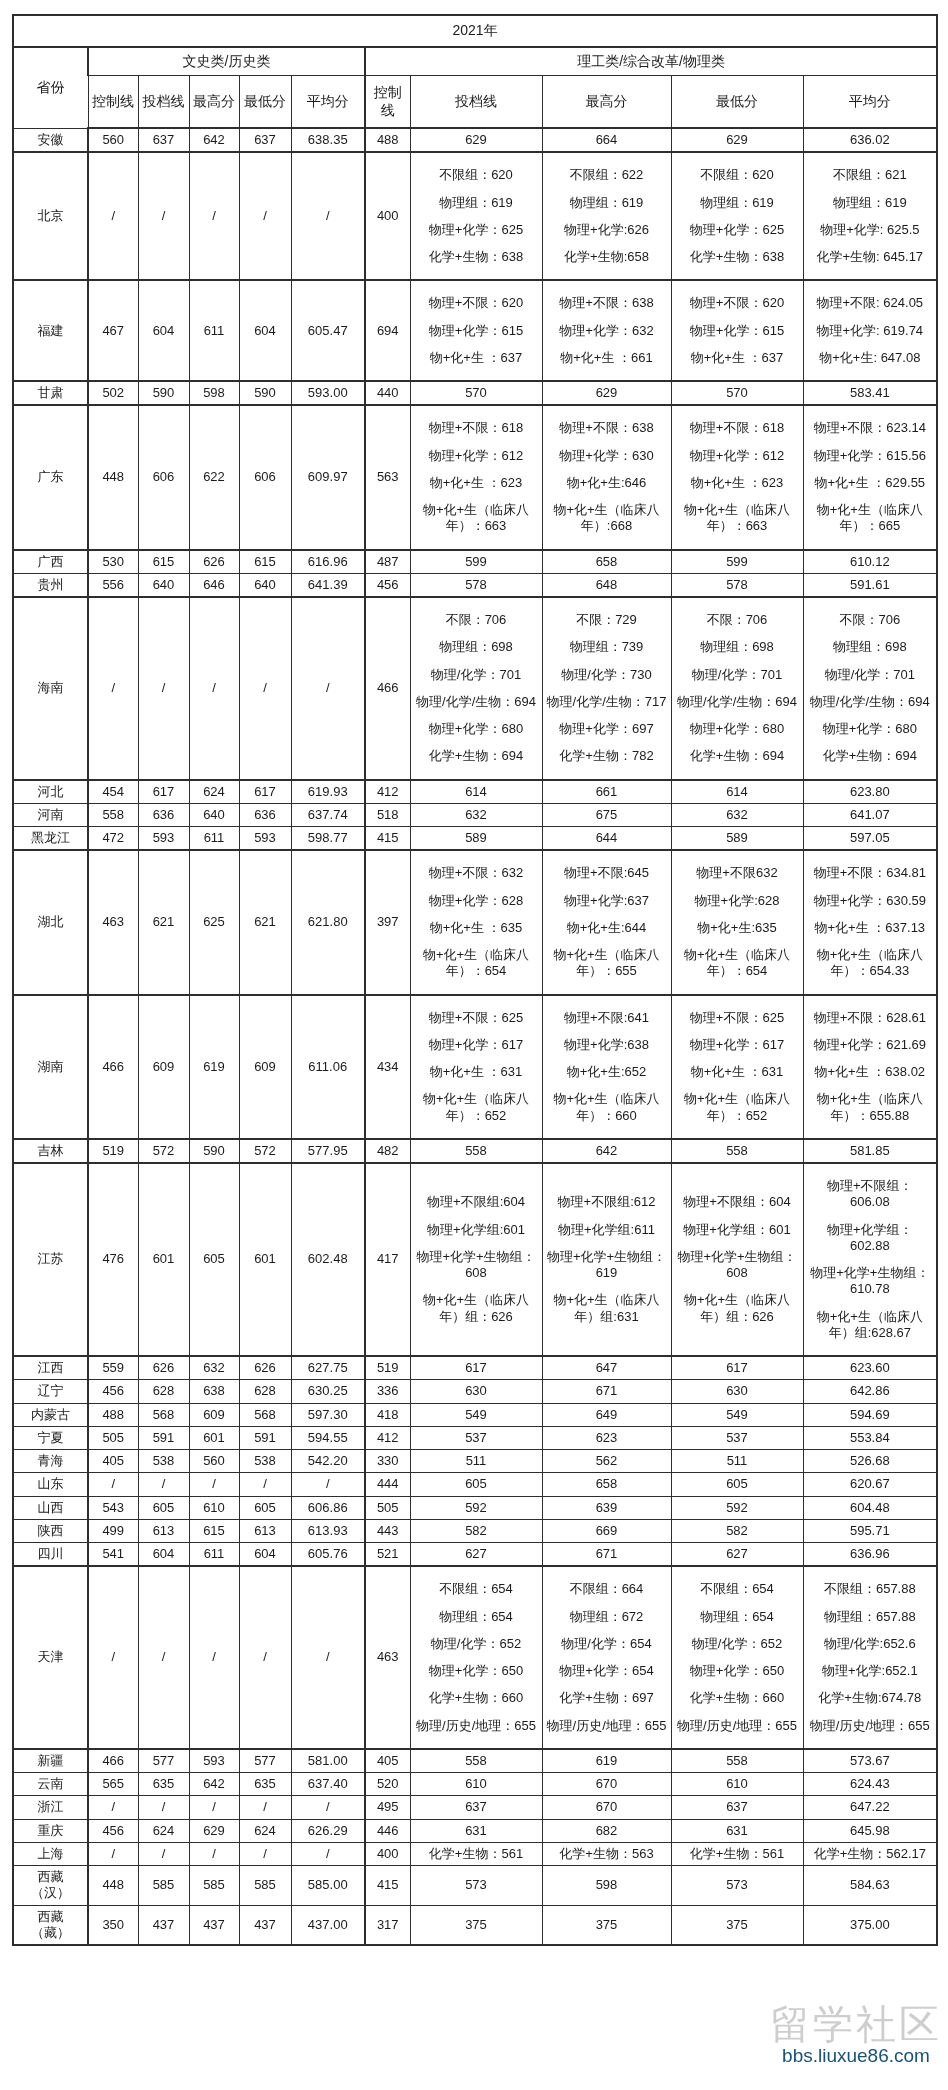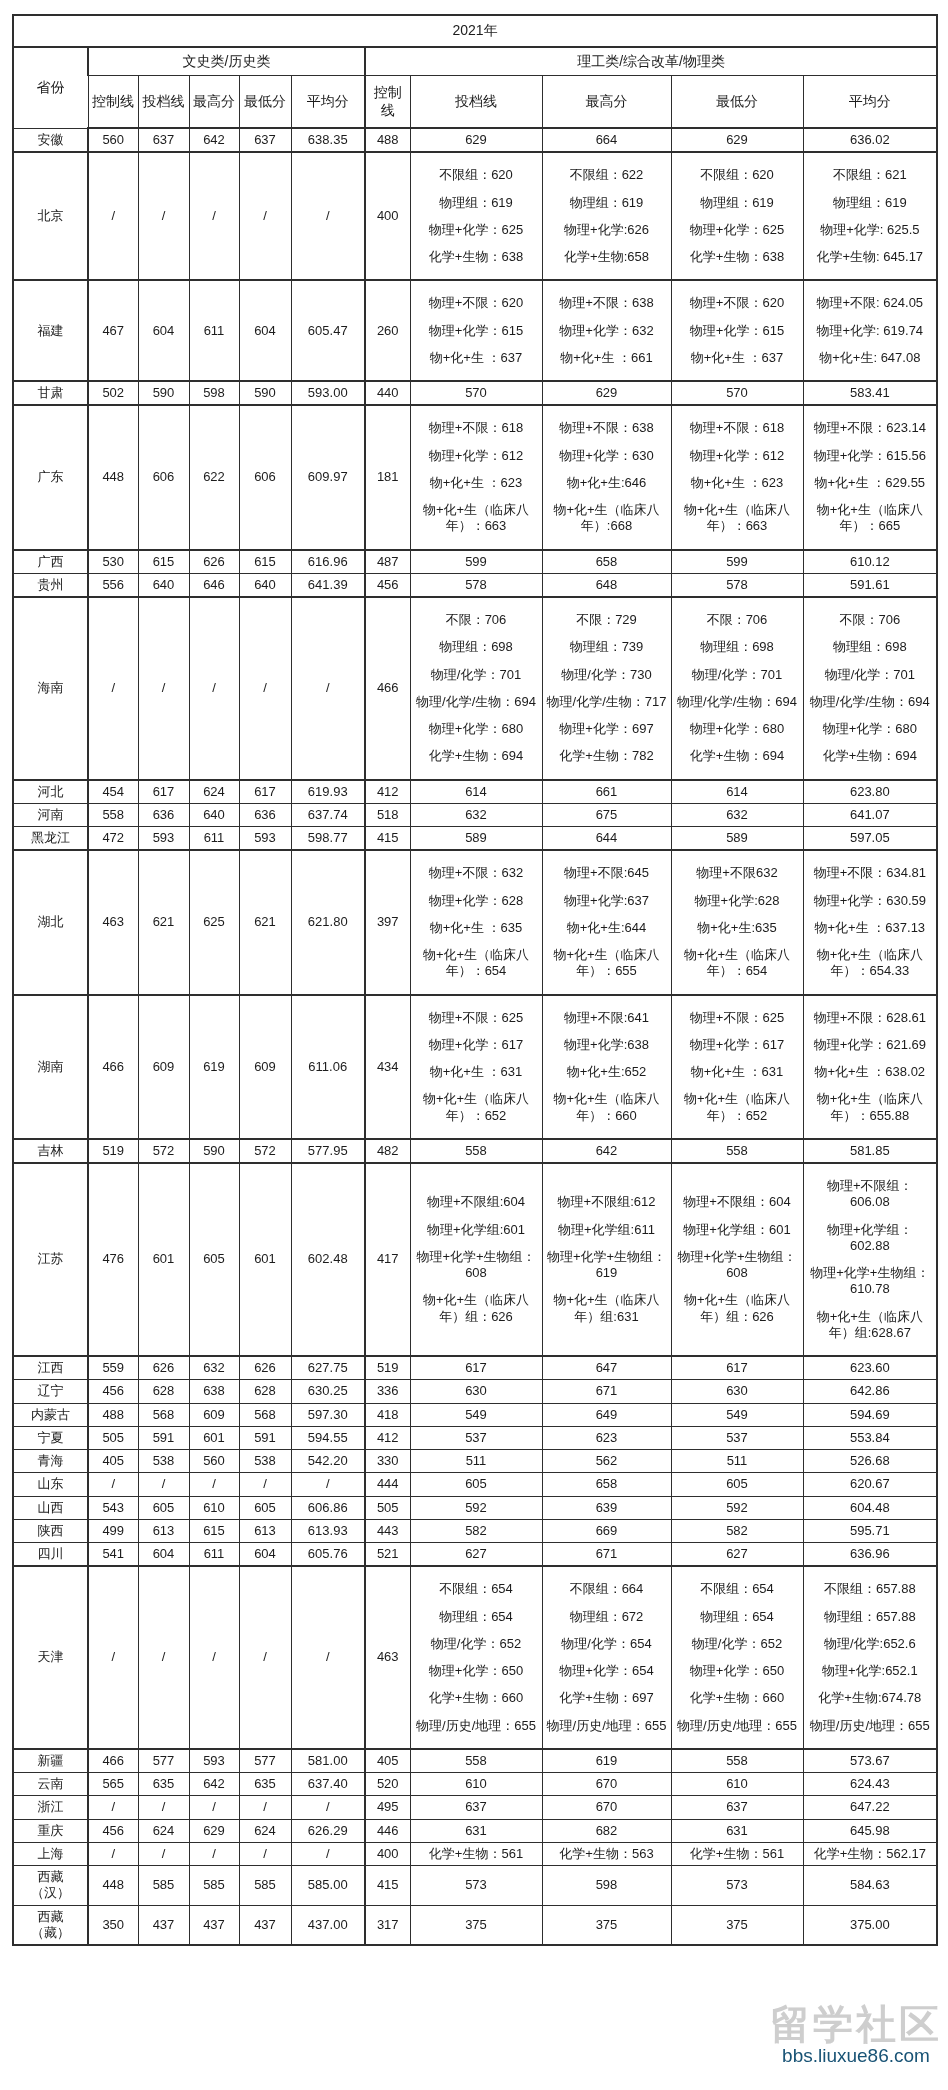--- a/index.html
+++ b/index.html
@@ -42,21 +42,21 @@
   td .line { margin:11px 2px; line-height:1.25; }
   .watermark {
     position:absolute;
     right:6px;
     top:2002px;
     text-align:center;
     user-select:none;
   }
   .wm-big {
     font-size:40px;
-    font-weight:bold;
+    font-weight:normal;
     letter-spacing:3px;
     color:#c9c9c9;
     opacity:0.9;
     line-height:1.1;
   }
   .wm-url {
     font-size:19px;
     color:#0c4a6e;
     opacity:0.95;
     line-height:1.1;
@@ -150,21 +150,21 @@
             <div class="line">化学+生物: 645.17</div>
           </td>
         </tr>
         <tr class="tall">
           <td class="prov">福建</td>
           <td class="divL">467</td>
           <td>604</td>
           <td>611</td>
           <td>604</td>
           <td>605.47</td>
-          <td class="divL">260</td>
+          <td class="divL">694</td>
           <td>
             <div class="line">物理+不限：620</div>
             <div class="line">物理+化学：615</div>
             <div class="line">物+化+生 ：637</div>
           </td>
           <td>
             <div class="line">物理+不限：638</div>
             <div class="line">物理+化学：632</div>
             <div class="line">物+化+生 ：661</div>
           </td>
@@ -192,21 +192,21 @@
           <td>570</td>
           <td>583.41</td>
         </tr>
         <tr class="tall">
           <td class="prov">广东</td>
           <td class="divL">448</td>
           <td>606</td>
           <td>622</td>
           <td>606</td>
           <td>609.97</td>
-          <td class="divL">181</td>
+          <td class="divL">563</td>
           <td>
             <div class="line">物理+不限：618</div>
             <div class="line">物理+化学：612</div>
             <div class="line">物+化+生 ：623</div>
             <div class="line">物+化+生（临床八年）：663</div>
           </td>
           <td>
             <div class="line">物理+不限：638</div>
             <div class="line">物理+化学：630</div>
             <div class="line">物+化+生:646</div>

